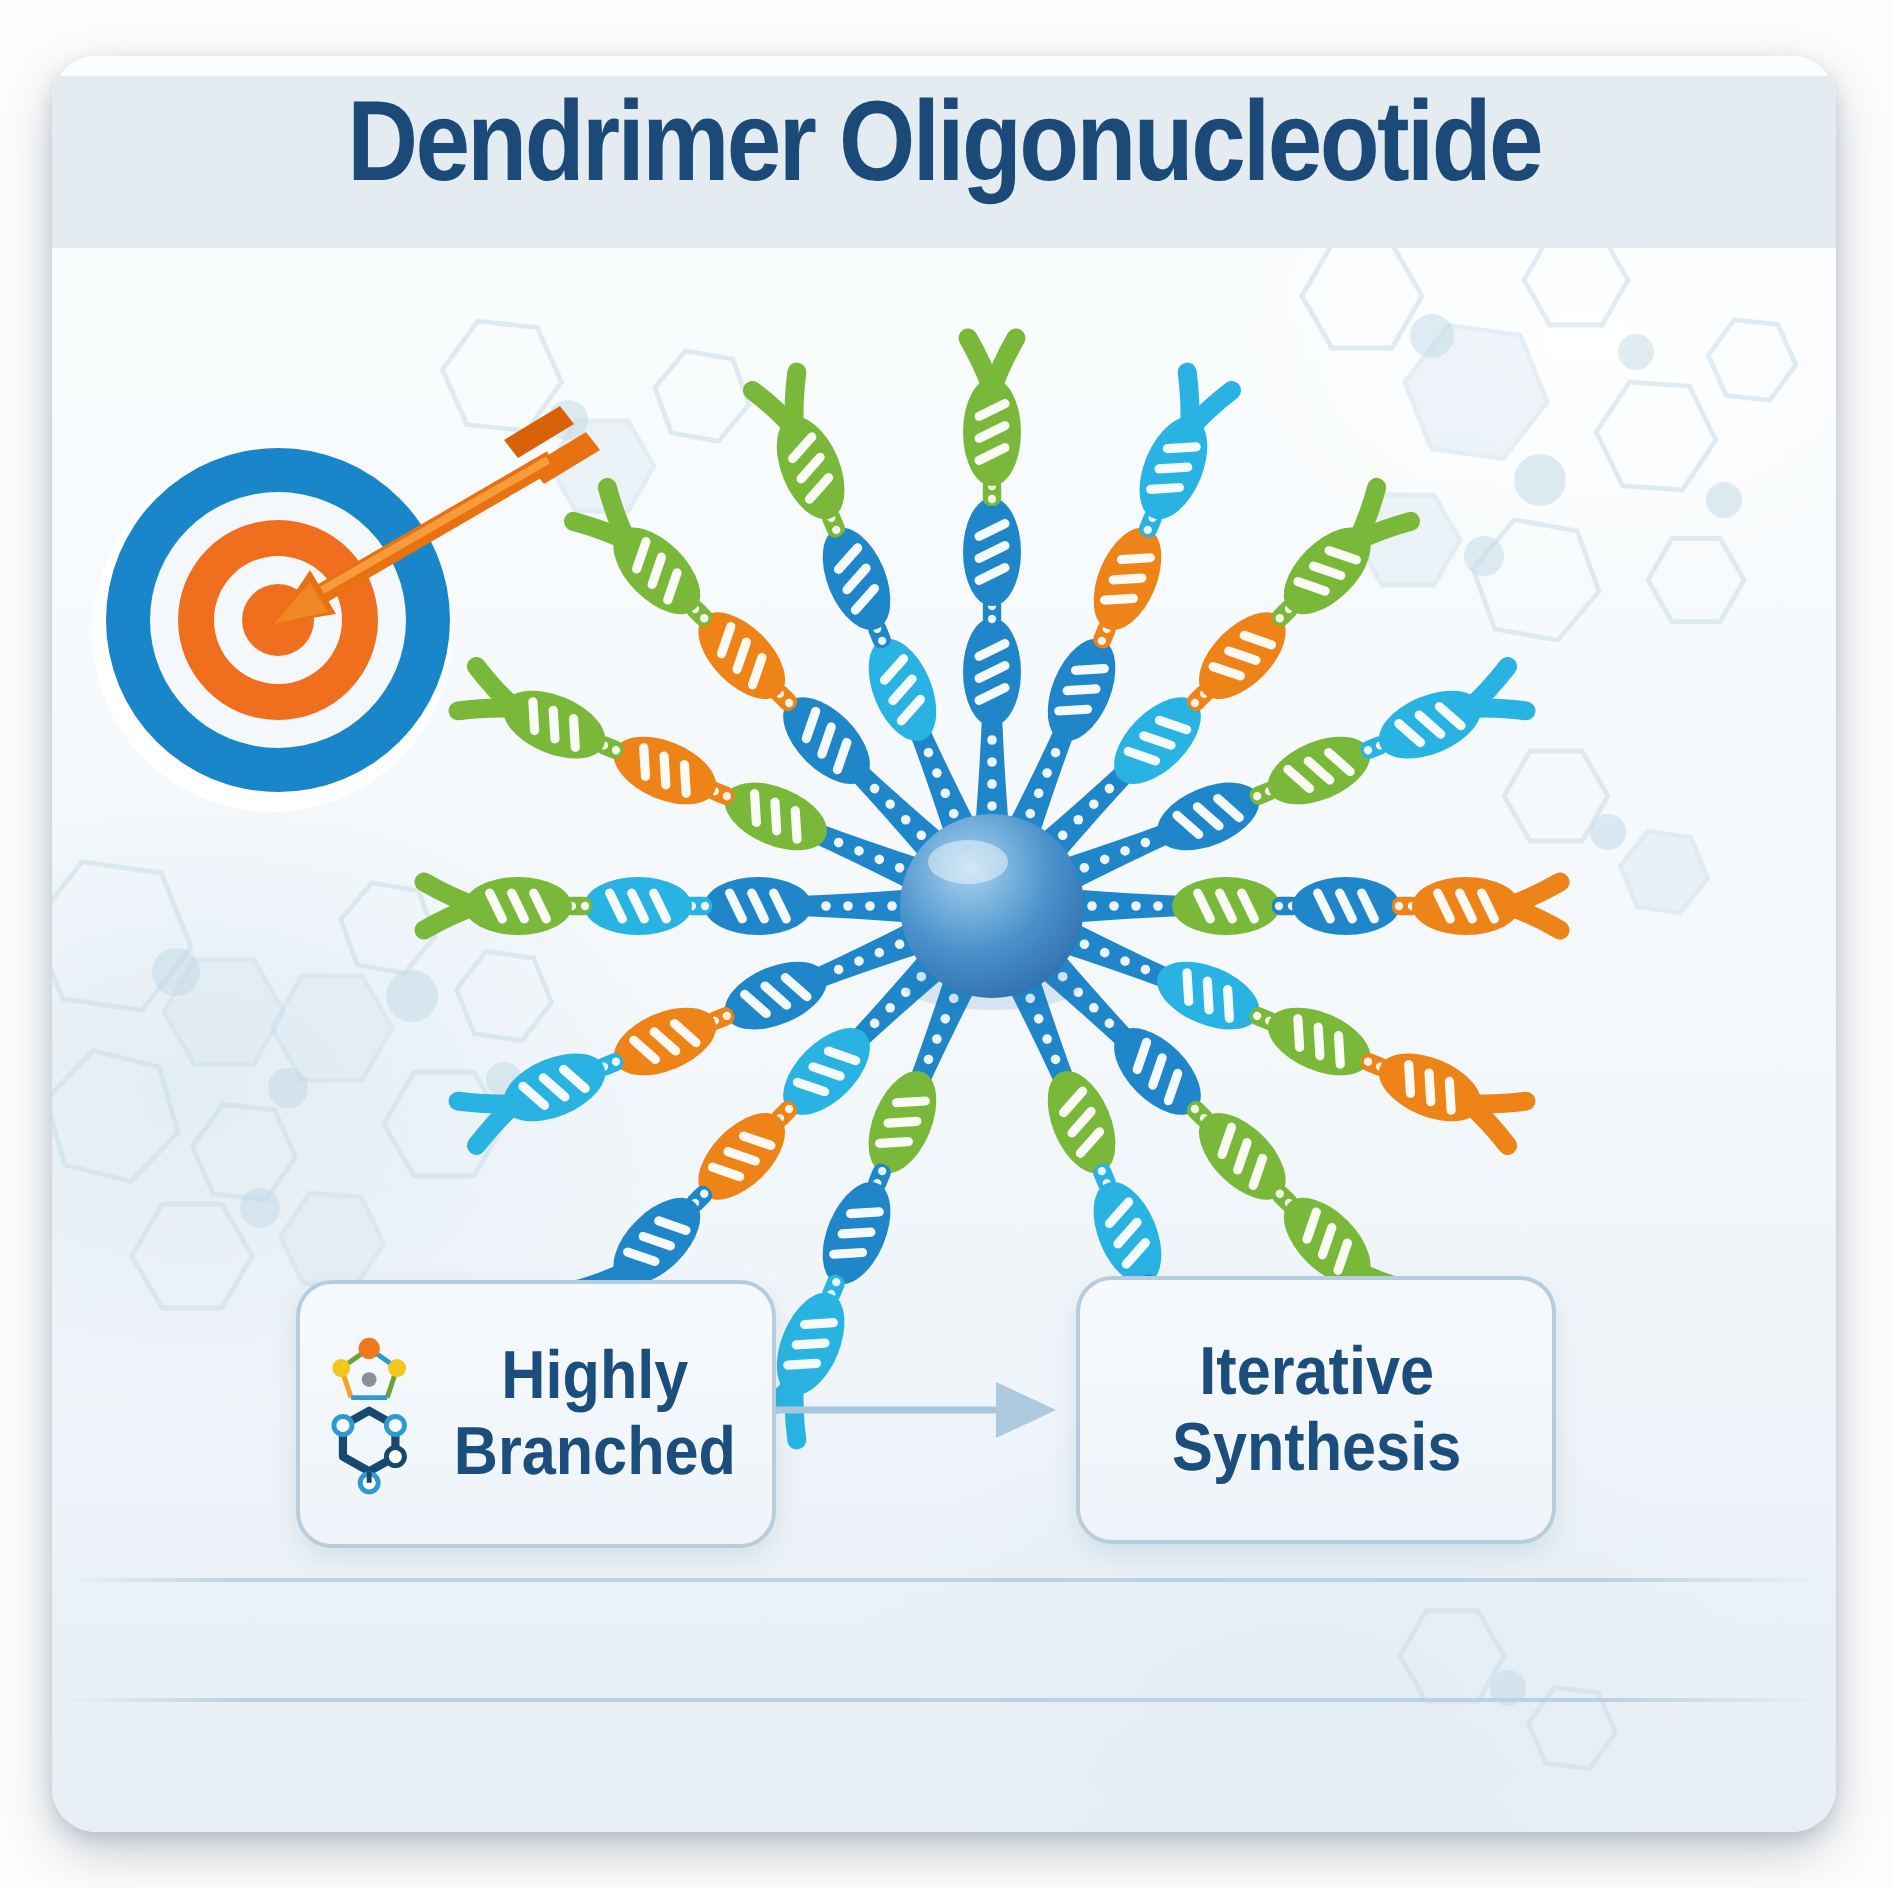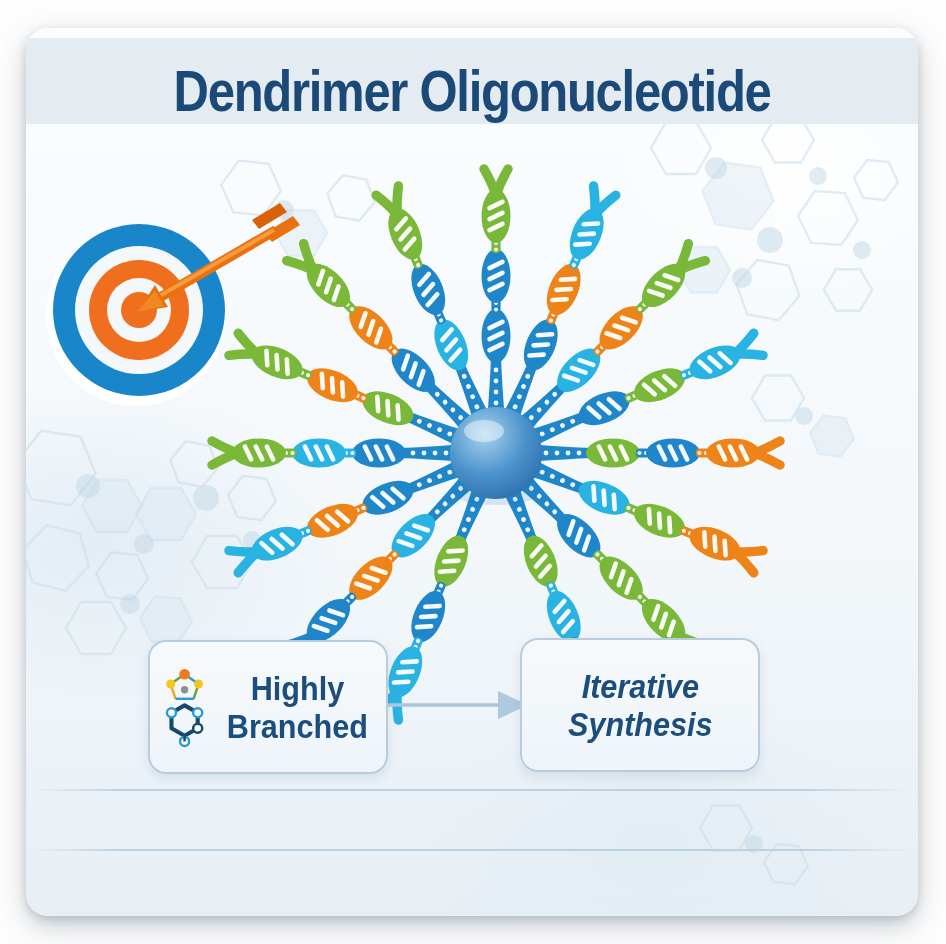--- a/index.html
+++ b/index.html
@@ -19,40 +19,40 @@
       radial-gradient(340px 220px at 8% 58%, rgba(213,228,239,.55), rgba(213,228,239,0) 72%),
       radial-gradient(300px 200px at 70% 92%, rgba(222,234,243,.6), rgba(222,234,243,0) 75%),
       linear-gradient(180deg,#fbfdfe 0%, #f4f8fb 55%, #e7eff5 100%);
     box-shadow: 0 10px 26px rgba(70,90,110,.30), 0 3px 8px rgba(70,90,110,.18);
     overflow:hidden;
   }
   #bg-molecules { position:absolute; inset:0; z-index:0; }
   #title-band {
     position:absolute; left:0; right:0; top:10px; height:86px;
     background:#e4ebf1; z-index:1;
-    display:flex; align-items:flex-end; justify-content:center;
+    display:flex; align-items:flex-start; justify-content:center;
   }
   #title {
     font-size:57px; font-weight:bold; letter-spacing:-1.5px;
     color:#1b4a78;
     display:inline-block; transform:scaleX(.86);
     white-space:nowrap;
   }
   #target-svg { position:absolute; left:18px; top:162px; z-index:2; }
   #dendrimer  { position:absolute; left:155px; top:125px; z-index:2; }
   .flow-box {
     position:absolute; width:240px; height:134px;
     border:2px solid #b7cddd; border-radius:18px;
     background:linear-gradient(180deg,#f7fafc,#eef4f9);
     box-shadow:0 5px 12px rgba(100,130,160,.16);
     display:flex; align-items:center; justify-content:center;
     z-index:3; gap:10px; padding:0 10px;
   }
   #box-highly-branched { left:122px; top:612px; }
-  #box-iterative-synthesis { left:494px; top:610px;font-style:italic; }
+  #box-iterative-synthesis { left:512px; top:610px; }
   .box-label {
     color:#1b4d7d; font-weight:bold; font-size:34px; line-height:1.13;
     text-align:center; display:inline-block; transform:scaleX(.9);
     white-space:nowrap;
   }
   .box-label span { display:block; }
   #flow-arrow { position:absolute; left:360px; top:652px; z-index:3; }
   .rule {
     position:absolute; left:6px; right:6px; height:2px; z-index:3;
     background:linear-gradient(90deg, rgba(188,210,226,0), #bcd2e2 10%, #bcd2e2 88%, rgba(188,210,226,0));

